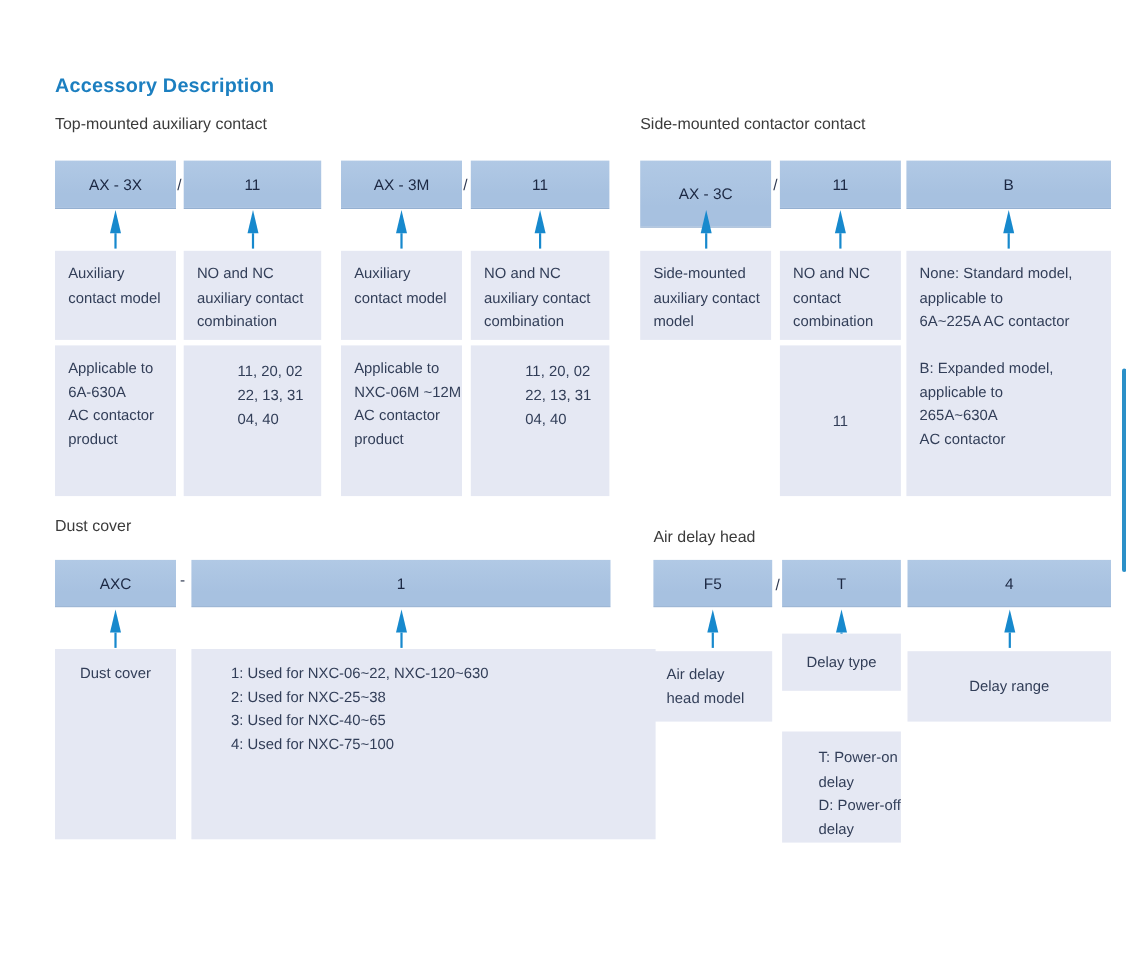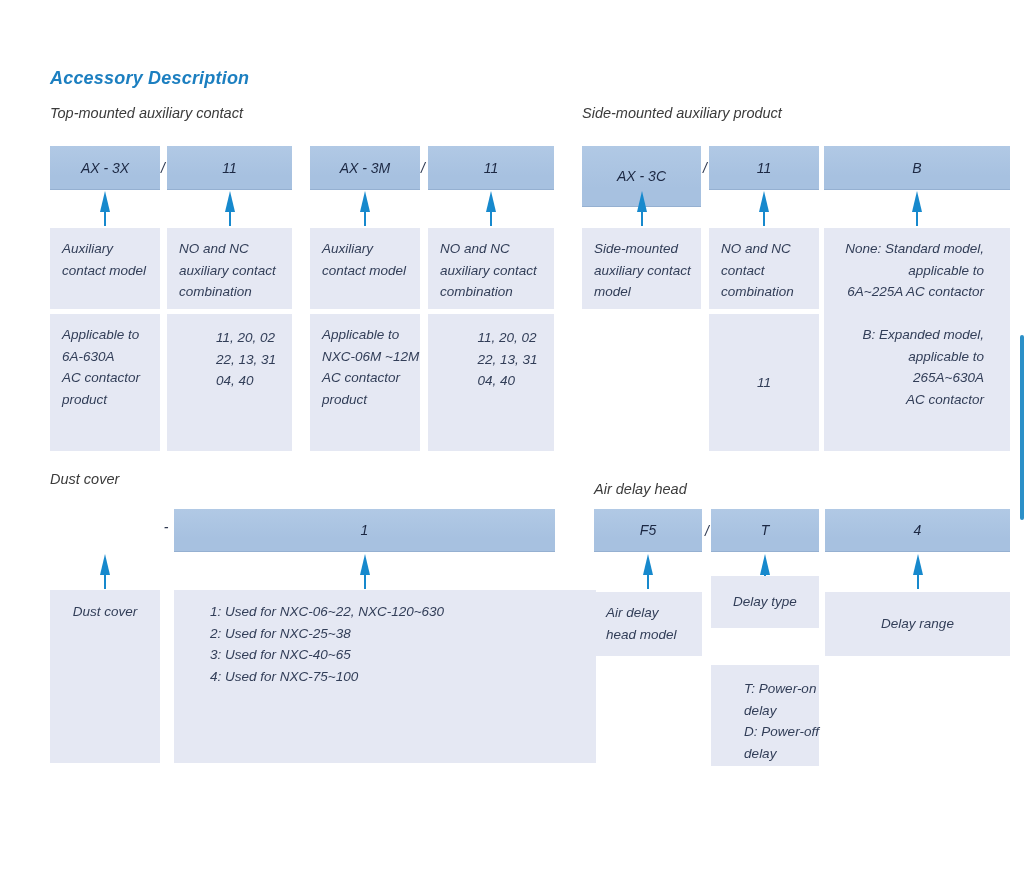--- a/index.html
+++ b/index.html
@@ -1,38 +1,38 @@
 <!DOCTYPE html>
 <html style="--title: #1c7fc0; --header-box: #a7c1e0; --desc-box: #e5e8f3; --arrow: #1789cd; --scroll-indicator: #2b90c8;"><head>
 <meta charset="utf-8">
 <style>
   html,body { margin:0; padding:0; background:#ffffff; }
   #page {
     position:relative; width:1024px; height:891px; background:#ffffff;
-    font-family:"Liberation Sans", sans-serif; overflow:hidden;font-style:italic;
+    font-family:"Liberation Sans", sans-serif; overflow:hidden;
   }
   .abs { position:absolute; }
   .page-title {
     font-size:18px; font-weight:bold; color:var(--title,#1c7fc0); letter-spacing:0.2px;
   }
   .heading { font-size:14.5px; color:#3b3b3b; }
   .code-box {
     background:linear-gradient(180deg, #b1c9e5 0%, var(--header-box,#a7c1e0) 70%);
     border-bottom:1px solid #95b0d1;
     color:#1c2843; font-size:14px;
     display:flex; align-items:center; justify-content:center;
     box-sizing:border-box;
   }
   .desc-box {
     background:var(--desc-box,#e5e8f3);
     color:#323e58; font-size:13.5px; line-height:21.5px;
     white-space:pre-line; box-sizing:border-box;
   }
   .pad { padding:10px 0 0 12px; }
-  .padbig { padding:10px 26px 0 12px;text-align:right; }
+  .padbig { padding:10px 26px 0 12px; }
   .topcenter { text-align:center; padding-top:11px; }
   .center { display:flex; align-items:center; justify-content:center; }
   .cblock { text-align:center; padding-top:13px; }
   .cblock .blk { display:inline-block; text-align:left; white-space:pre-line;margin-left:33px; }
   .listpad { padding:11px 10px 0 36px; }
   .sep {
     color:#2f3a52; font-size:14px; text-align:center;
     display:flex; align-items:center; justify-content:center;
   }
   .arrow { width:12px; }
@@ -46,21 +46,21 @@
     width:4px; border-radius:2px; background:var(--scroll-indicator,#2b90c8);
   }
 </style>
 </head>
 <body>
 
 <div id="page">
 
   <div class="abs page-title" style="left:50px;top:68px">Accessory Description</div>
   <div class="abs heading" style="left:50px;top:105px">Top-mounted auxiliary contact</div>
-  <div class="abs heading" style="left:582px;top:105px">Side-mounted auxiliary product</div>
+  <div class="abs heading" style="left:582px;top:105px">Side-mounted contactor contact</div>
   <div class="abs heading" style="left:50px;top:471px">Dust cover</div>
   <div class="abs heading" style="left:594px;top:481px">Air delay head</div>
 
   <div class="abs code-box" style="left:50px;top:146px;width:110px;height:44px">AX - 3X</div>
   <div class="abs sep" style="left:158px;top:146px;width:10px;height:44px">/</div>
   <div class="abs code-box" style="left:167px;top:146px;width:125px;height:44px">11</div>
   <div class="abs code-box" style="left:310px;top:146px;width:110px;height:44px">AX - 3M</div>
   <div class="abs sep" style="left:418px;top:146px;width:10px;height:44px">/</div>
   <div class="abs code-box" style="left:428px;top:146px;width:126px;height:44px">11</div>
 
@@ -133,20 +133,21 @@
 combination</div>
   <div class="abs desc-box padbig" style="left:824px;top:228px;width:186px;height:223px">None: Standard model,
 applicable to
 6A~225A AC contactor
 
 B: Expanded model,
 applicable to 265A~630A
 AC contactor</div>
   <div class="abs desc-box center" style="left:709px;top:314px;width:110px;height:137px">11</div>
 
+  <div class="abs code-box" style="left:50px;top:509px;width:110px;height:43px">AXC</div>
   <div class="abs sep" style="left:160px;top:505px;width:12px;height:43px">-</div>
   <div class="abs code-box" style="left:174px;top:509px;width:381px;height:43px">1</div>
 
   <div class="abs arrow" style="left:99px;top:554px">
       <div class="head"></div>
       <div class="stem"></div>
     </div>
   <div class="abs arrow" style="left:359px;top:554px">
       <div class="head"></div>
       <div class="stem"></div>

